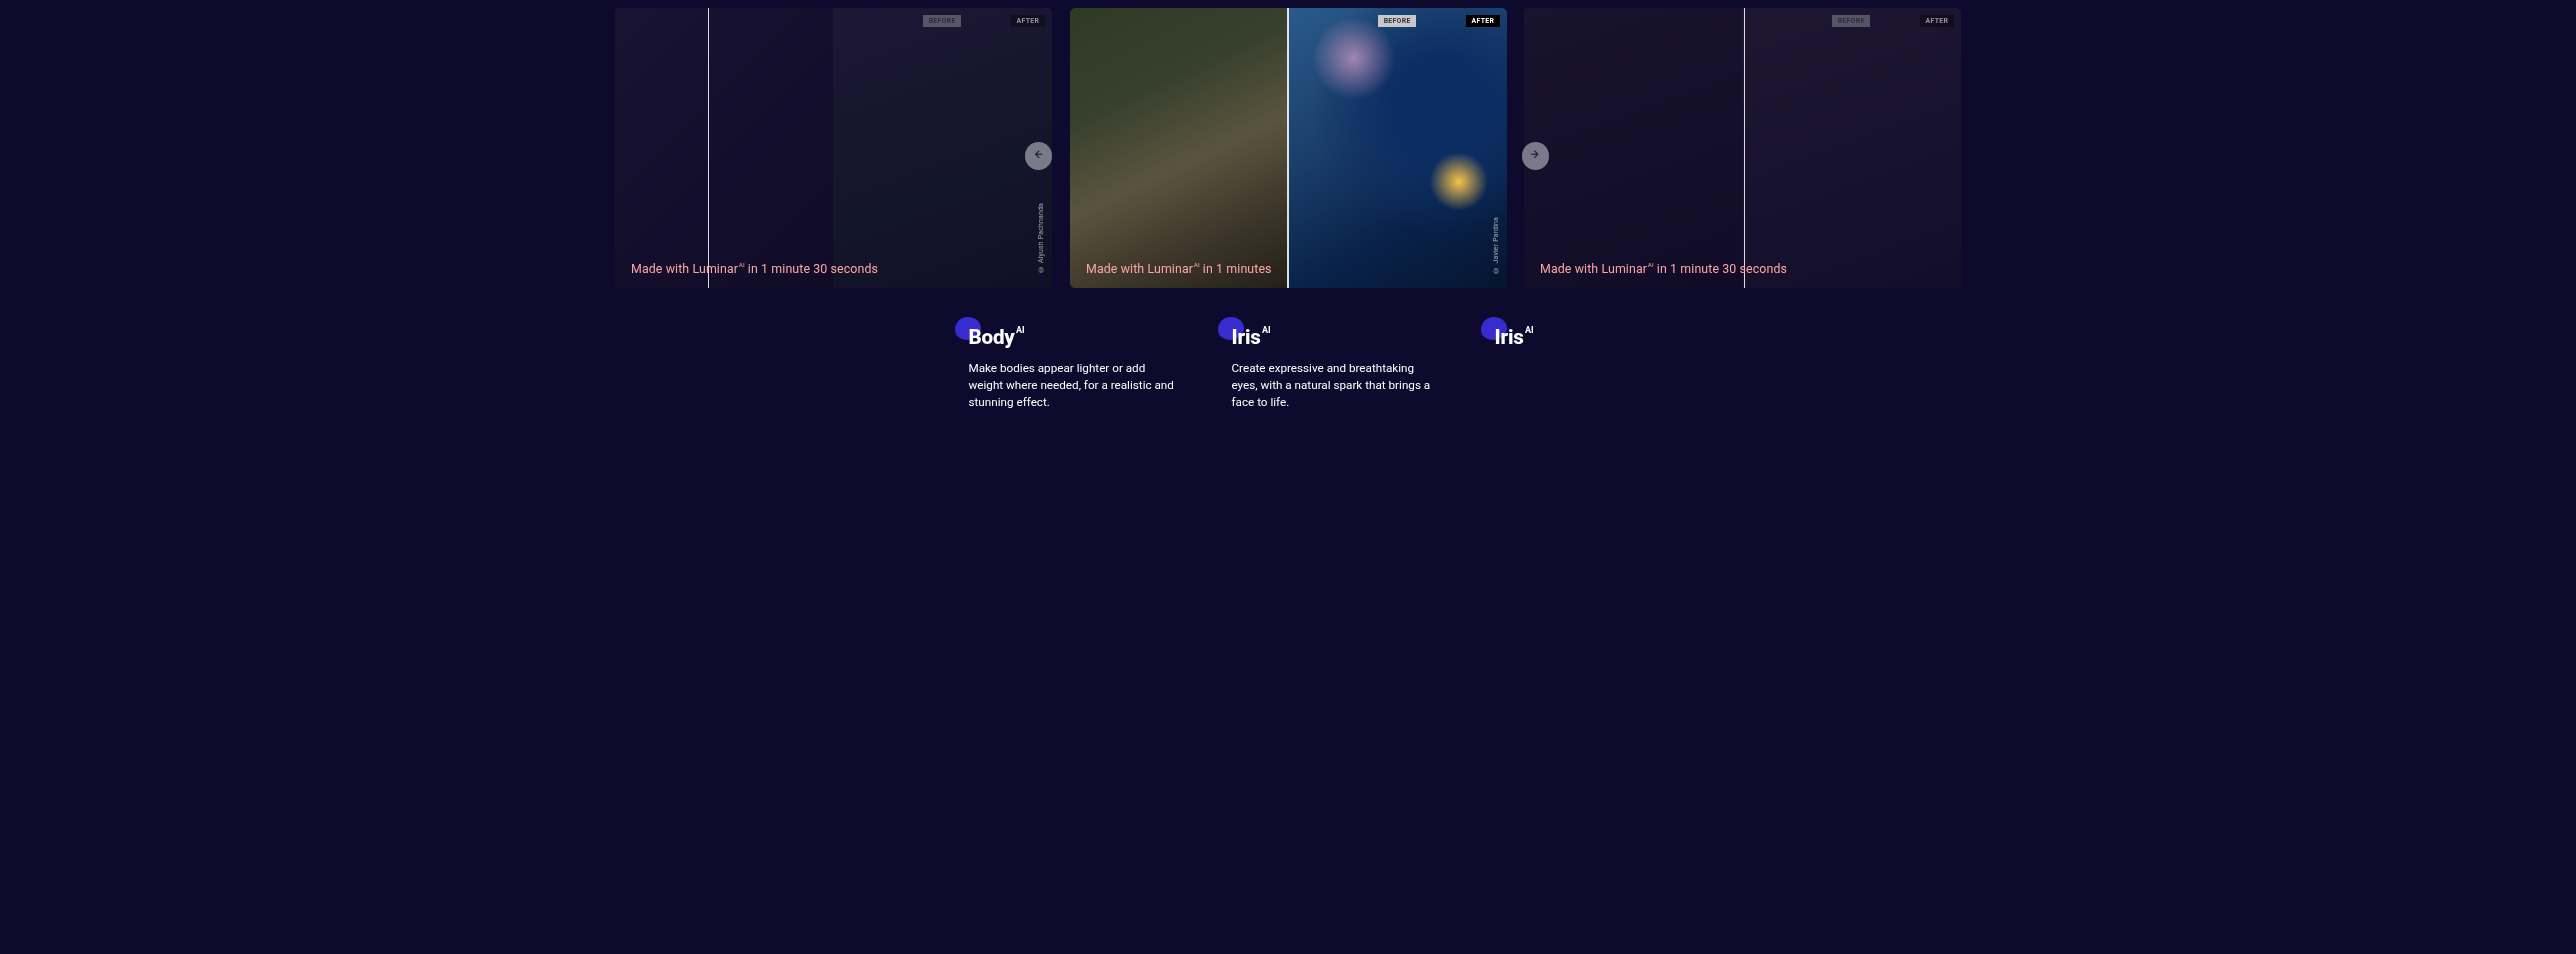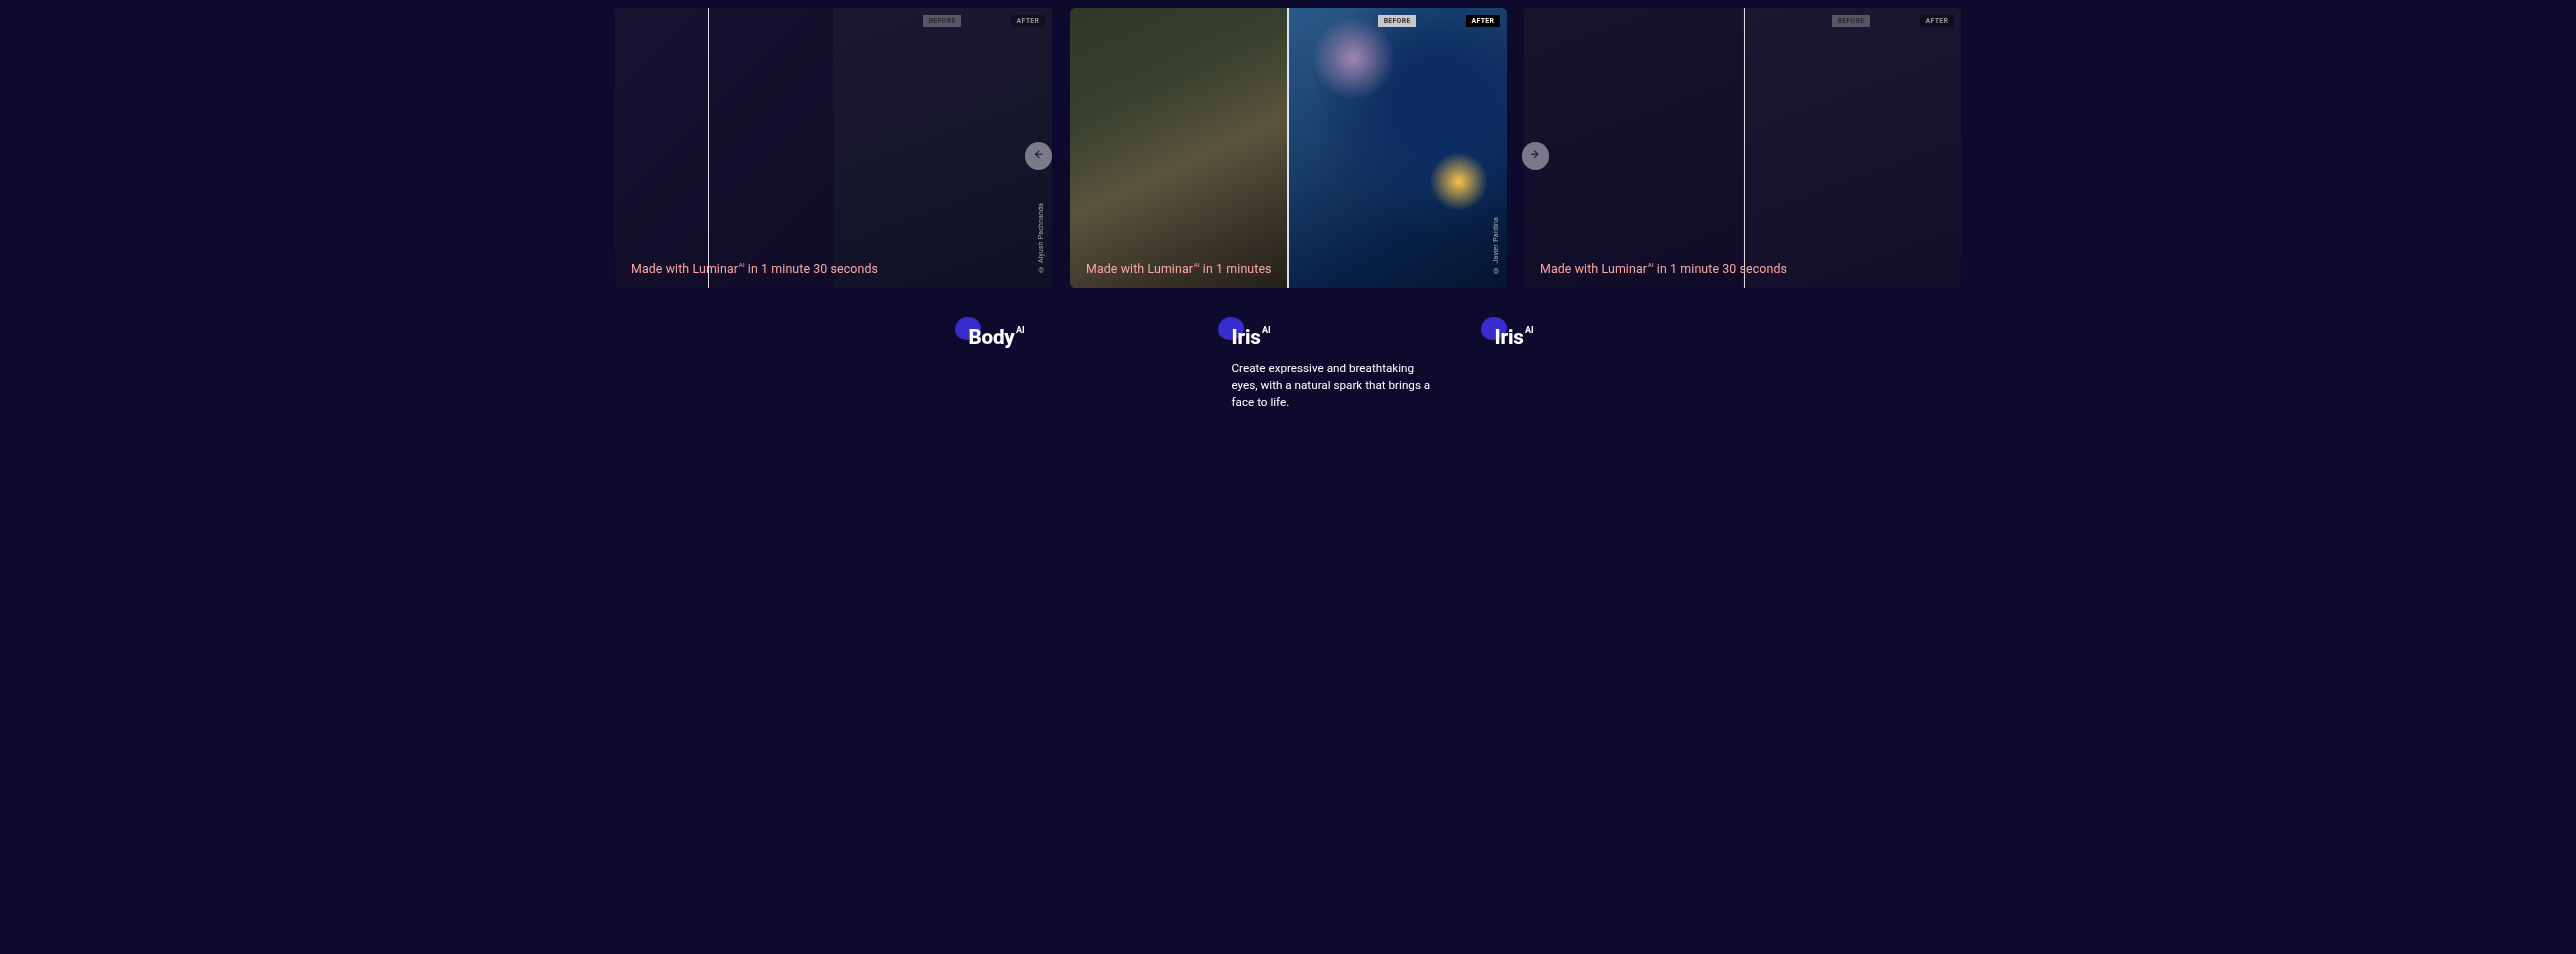--- a/index.html
+++ b/index.html
@@ -262,20 +262,21 @@
       </span>
     </div>
   </div>
 
   <div class="features">
     <div class="feat">
       <div class="feat-blob"></div>
       <div class="feat-title">
         <span>Body</span><span class="ai-sup">AI</span>
       </div>
+      <div class="feat-desc">Make bodies appear lighter or add weight where needed, for a realistic and stunning effect.</div>
     </div>
     <div class="feat">
       <div class="feat-blob"></div>
       <div class="feat-title">
         <span>Iris</span><span class="ai-sup">AI</span>
       </div>
       <div class="feat-desc">Create expressive and breathtaking eyes, with a natural spark that brings a face to life.</div>
     </div>
     <div class="feat">
       <div class="feat-blob"></div>

